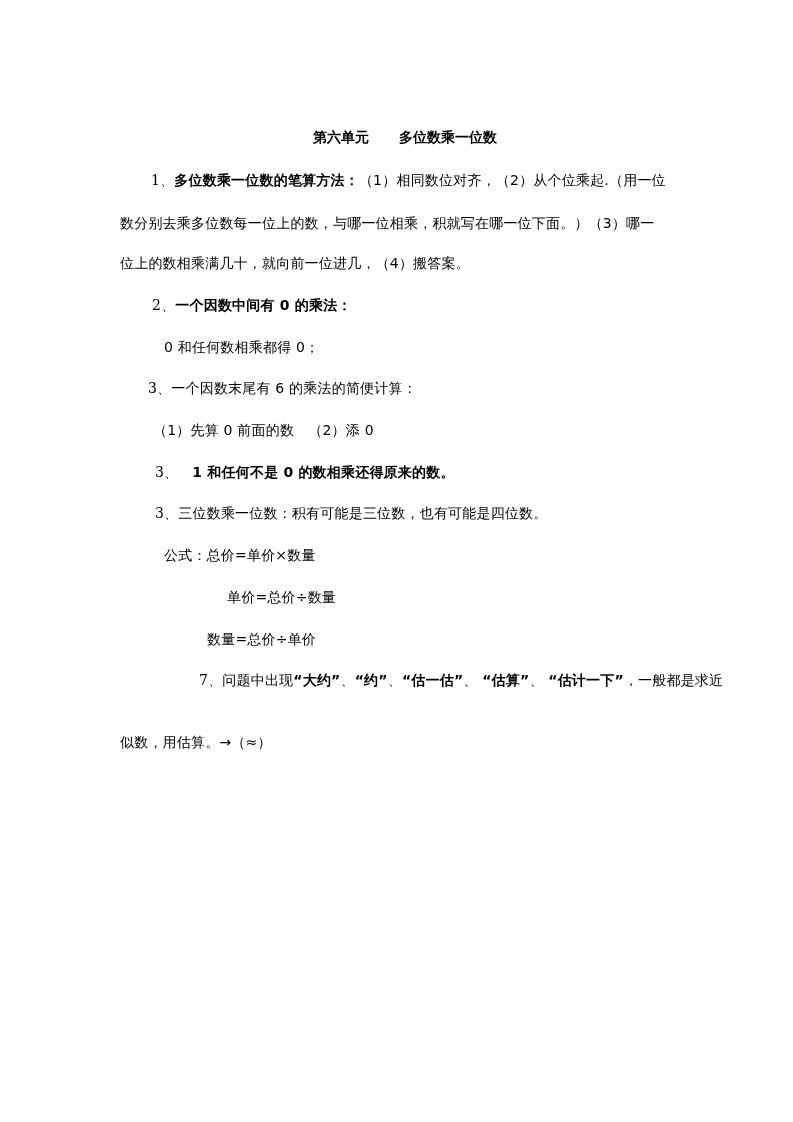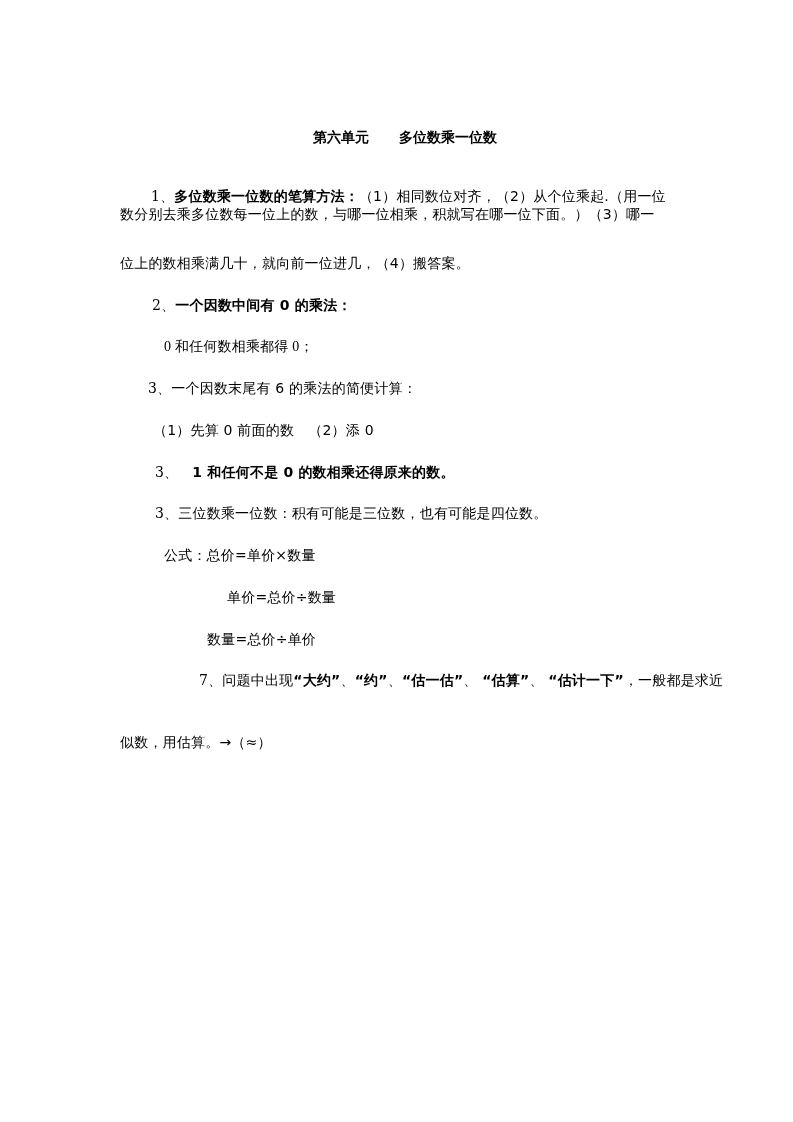--- a/index.html
+++ b/index.html
@@ -47,30 +47,30 @@
   </style>
 </head>
 <body>
 
 <div class="page">
 
   <div class="title">
     <span>第六单元</span><span class="gap"></span><span>多位数乘一位数</span>
   </div>
 
-  <div class="line" style="top:186px; left:151px;">
+  <div class="line" style="top:170px; left:151px;">
     <span class="num">1、</span><span class="b">多位数乘一位数的笔算方法：</span><span>（1）相同数位对齐，（2）从个位乘起.（用一位</span>
   </div>
-  <div class="line" style="top:204px; left:120px;">数分别去乘多位数每一位上的数，与哪一位相乘，积就写在哪一位下面。）（3）哪一</div>
+  <div class="line" style="top:213px; left:120px;">数分别去乘多位数每一位上的数，与哪一位相乘，积就写在哪一位下面。）（3）哪一</div>
   <div class="line" style="top:253px; left:120px;">位上的数相乘满几十，就向前一位进几，（4）搬答案。</div>
 
   <div class="line" style="top:295px; left:152px;">
     <span class="num">2、</span><span class="b">一个因数中间有 0 的乘法：</span>
   </div>
-  <div class="line" style="top:337px; left:164px;font-family:Liberation Serif, serif;">0 和任何数相乘都得 0；</div>
+  <div class="line" style="top:337px; left:164px;">0 和任何数相乘都得 0；</div>
 
   <div class="line" style="top:378px; left:148px;">
     <span class="num">3、</span><span>一个因数末尾有 6 的乘法的简便计算：</span>
   </div>
   <div class="line" style="top:420px; left:153px;">（1）先算 0 前面的数　（2）添 0</div>
 
   <div class="line" style="top:462px; left:155px;">
     <span class="num">3、</span><span style="display:inline-block;width:14px;"></span><span class="b">1 和任何不是 0 的数相乘还得原来的数。</span>
   </div>
 

